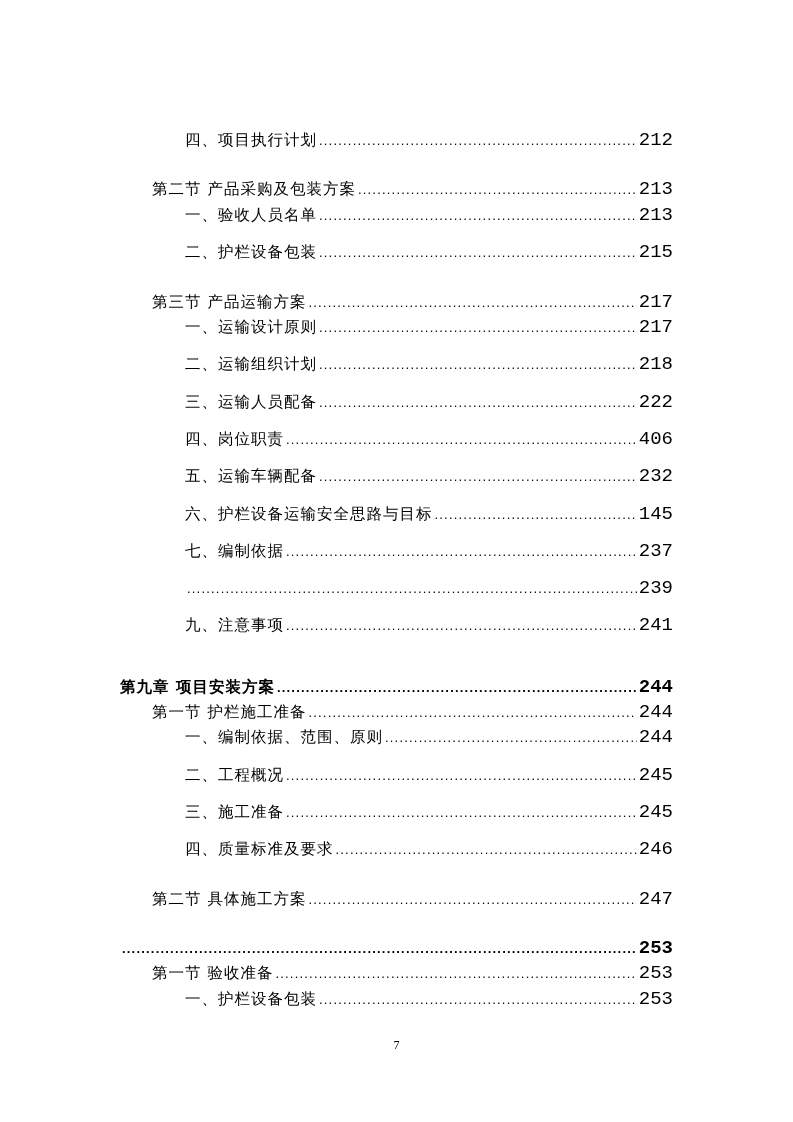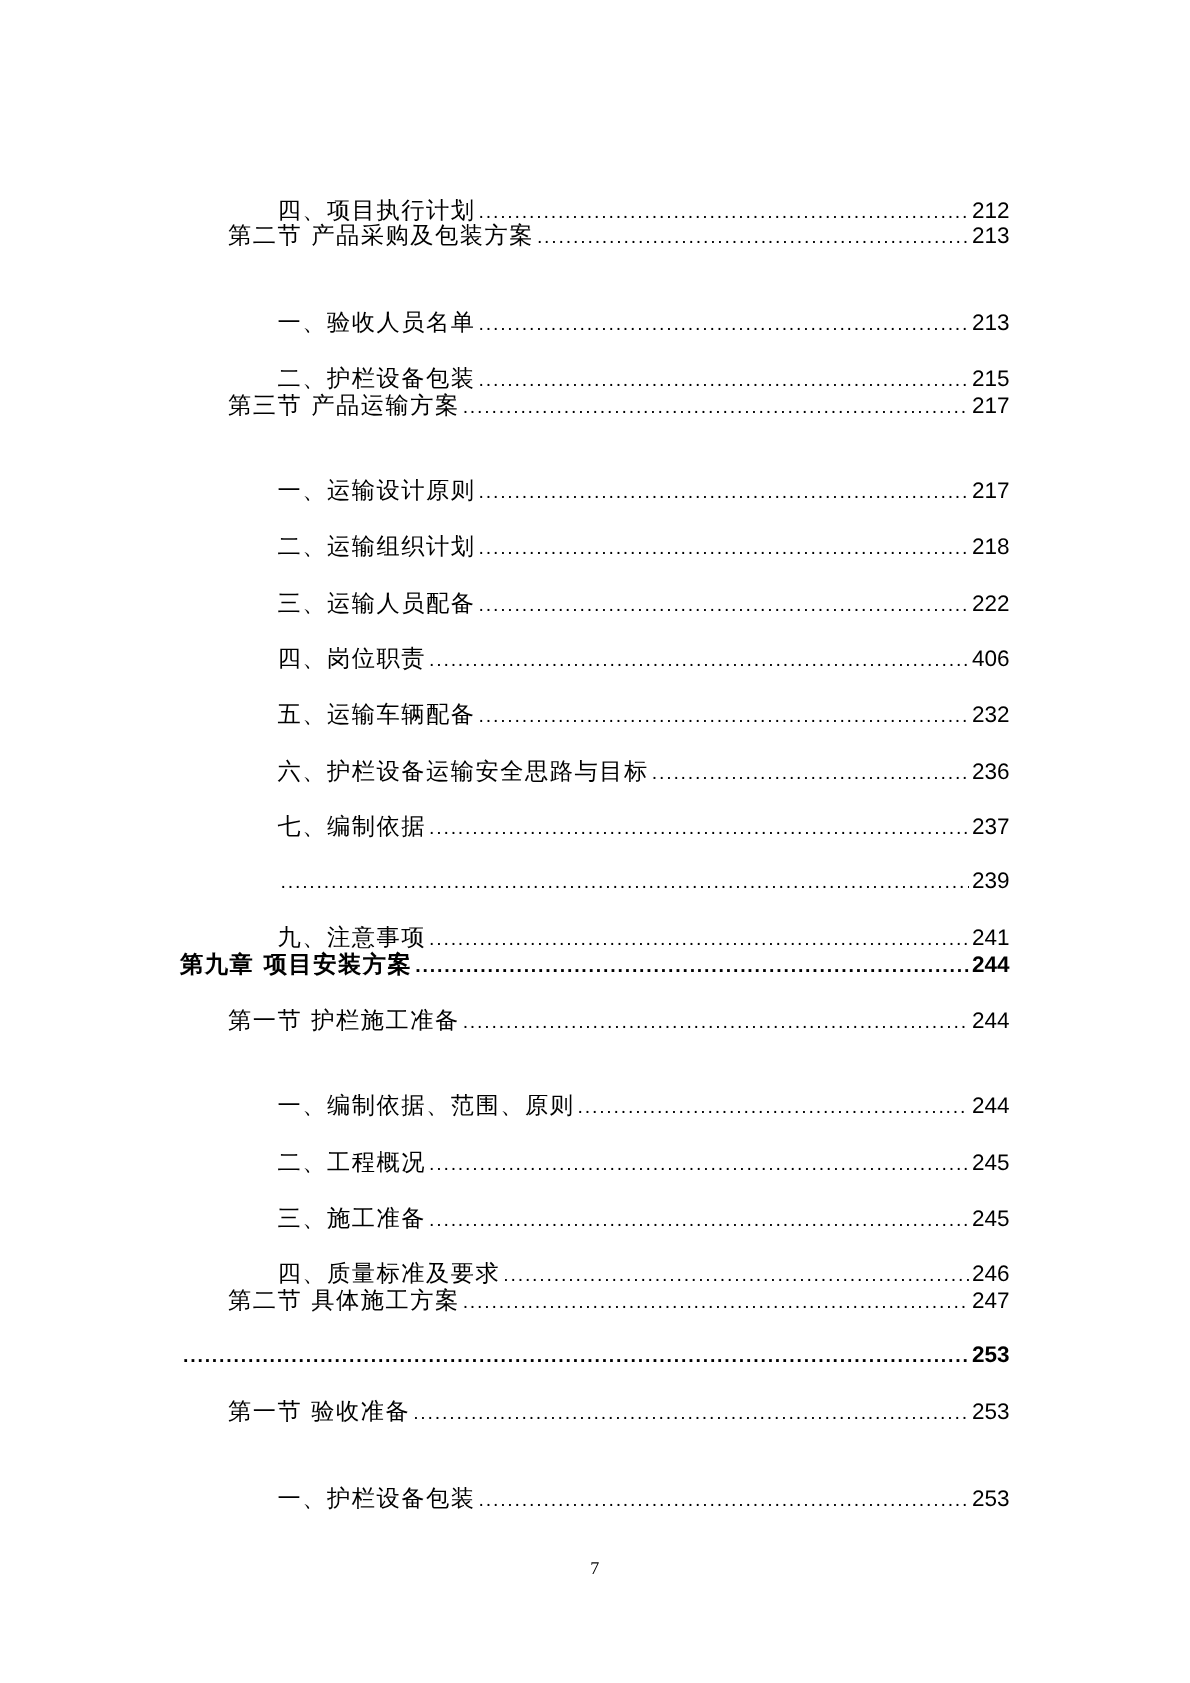--- a/index.html
+++ b/index.html
@@ -1,28 +1,28 @@
 <!DOCTYPE html>
 <html><head>
 <meta charset="utf-8">
 <style>
   html, body { margin: 0; padding: 0; background: #ffffff; }
   body { width: 793px; height: 1122px; position: relative; overflow: hidden;
          font-family: "DejaVu Sans", "Liberation Sans", sans-serif; color: #000; }
   .toc { position: absolute; left: 0; top: 0; width: 793px; }
   .row { position: absolute; height: 24px; display: flex; align-items: baseline; right: 120px;
          font-size: 15.5px; line-height: 24px; }
-  .row.l0 { left: 120px; font-weight: bold; }
-  .row.l1 { left: 152px; }
+  .row.l0 { left: 120px; font-weight: bold; margin-top: 44px; }
+  .row.l1 { left: 152px; margin-top: 32px; }
   .row.l2 { left: 185px; margin-top: 20px; }
   .row .title { white-space: nowrap; letter-spacing: 1px; }
   .row .leader { flex: 1; overflow: hidden; white-space: nowrap; margin: 0 2px; color: #000;
                  font-family: "Liberation Sans", sans-serif; letter-spacing: 1.2px; font-size: 13px; }
   .row .leader::after { content: "........................................................................................................................................................................................................................"; }
-  .row .page { font-family: Liberation Sans, sans-serif; font-size: 15px; white-space: nowrap; }
+  .row .page { font-family: Liberation Mono, monospace; font-size: 19px; white-space: nowrap; }
   .footer { position: absolute; top: 1038px; left: 0; width: 793px; text-align: center;
             font-family: "Liberation Serif", serif; font-size: 12px; }
 </style>
 </head>
 <body>
 
 <div class="toc">
   <div class="row l2" style="top:108px">
       <span class="title">四、项目执行计划</span>
       <span class="leader"></span>
@@ -69,21 +69,21 @@
       <span class="page">406</span>
     </div>
   <div class="row l2" style="top:444px">
       <span class="title">五、运输车辆配备</span>
       <span class="leader"></span>
       <span class="page">232</span>
     </div>
   <div class="row l2" style="top:482px">
       <span class="title">六、护栏设备运输安全思路与目标</span>
       <span class="leader"></span>
-      <span class="page">236</span>
+      <span class="page">145</span>
     </div>
   <div class="row l2" style="top:519px">
       <span class="title">七、编制依据</span>
       <span class="leader"></span>
       <span class="page">237</span>
     </div>
   <div class="row l2" style="top:556px">
       <span class="leader"></span>
       <span class="page">239</span>
     </div>

